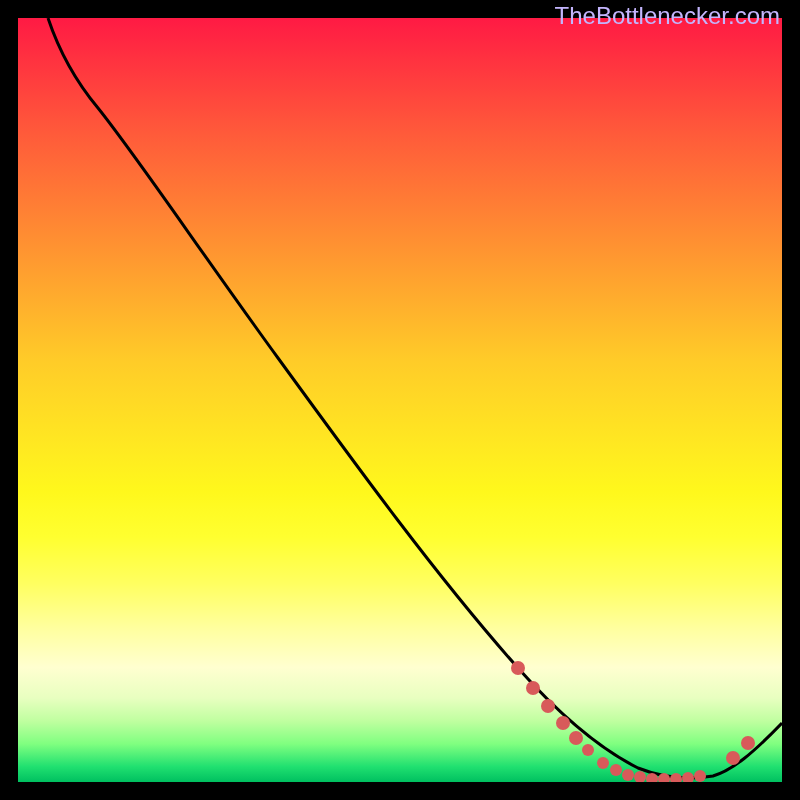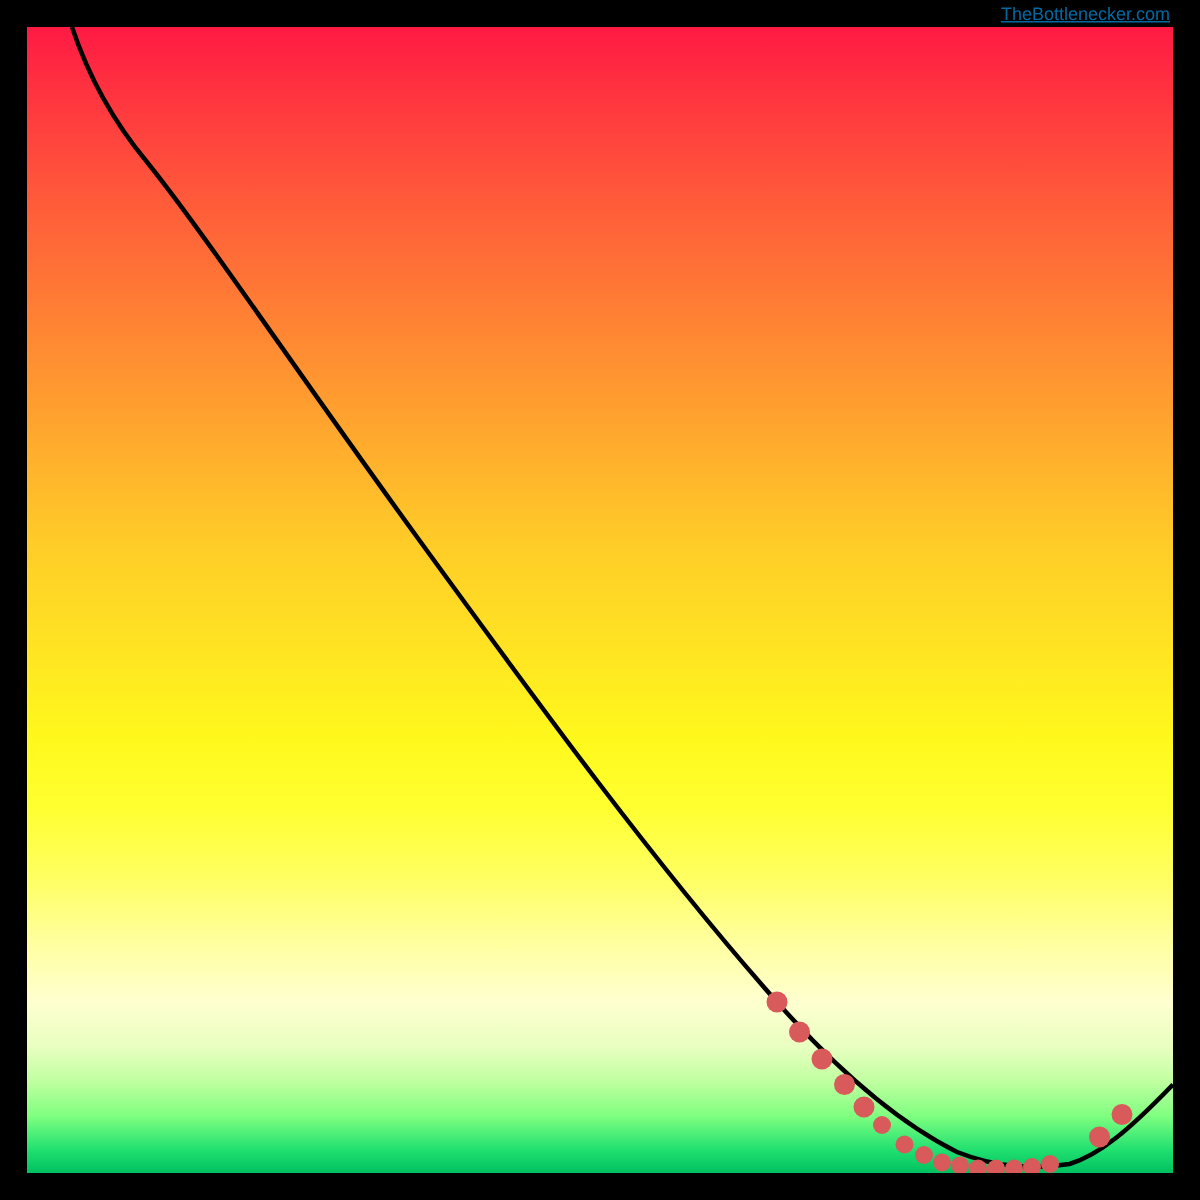--- a/index.html
+++ b/index.html
@@ -40,25 +40,24 @@
       #c0ffa0 92%,
       #80ff80 95%,
       #20e070 98%,
       #00c060 100%
     );
   }
   .watermark {
     position: absolute;
     top: 2px;
     right: 20px;
-    color: #0369a1;
-    font-size: 12px;
+    color: #c4b5fd;
+    font-size: 24px;
     font-weight: normal;
     z-index: 10;
-    text-decoration: underline;
   }
   svg.curve {
     position: absolute;
     left: 0;
     top: 0;
     width: 764px;
     height: 764px;
   }
 </style>
 </head>

